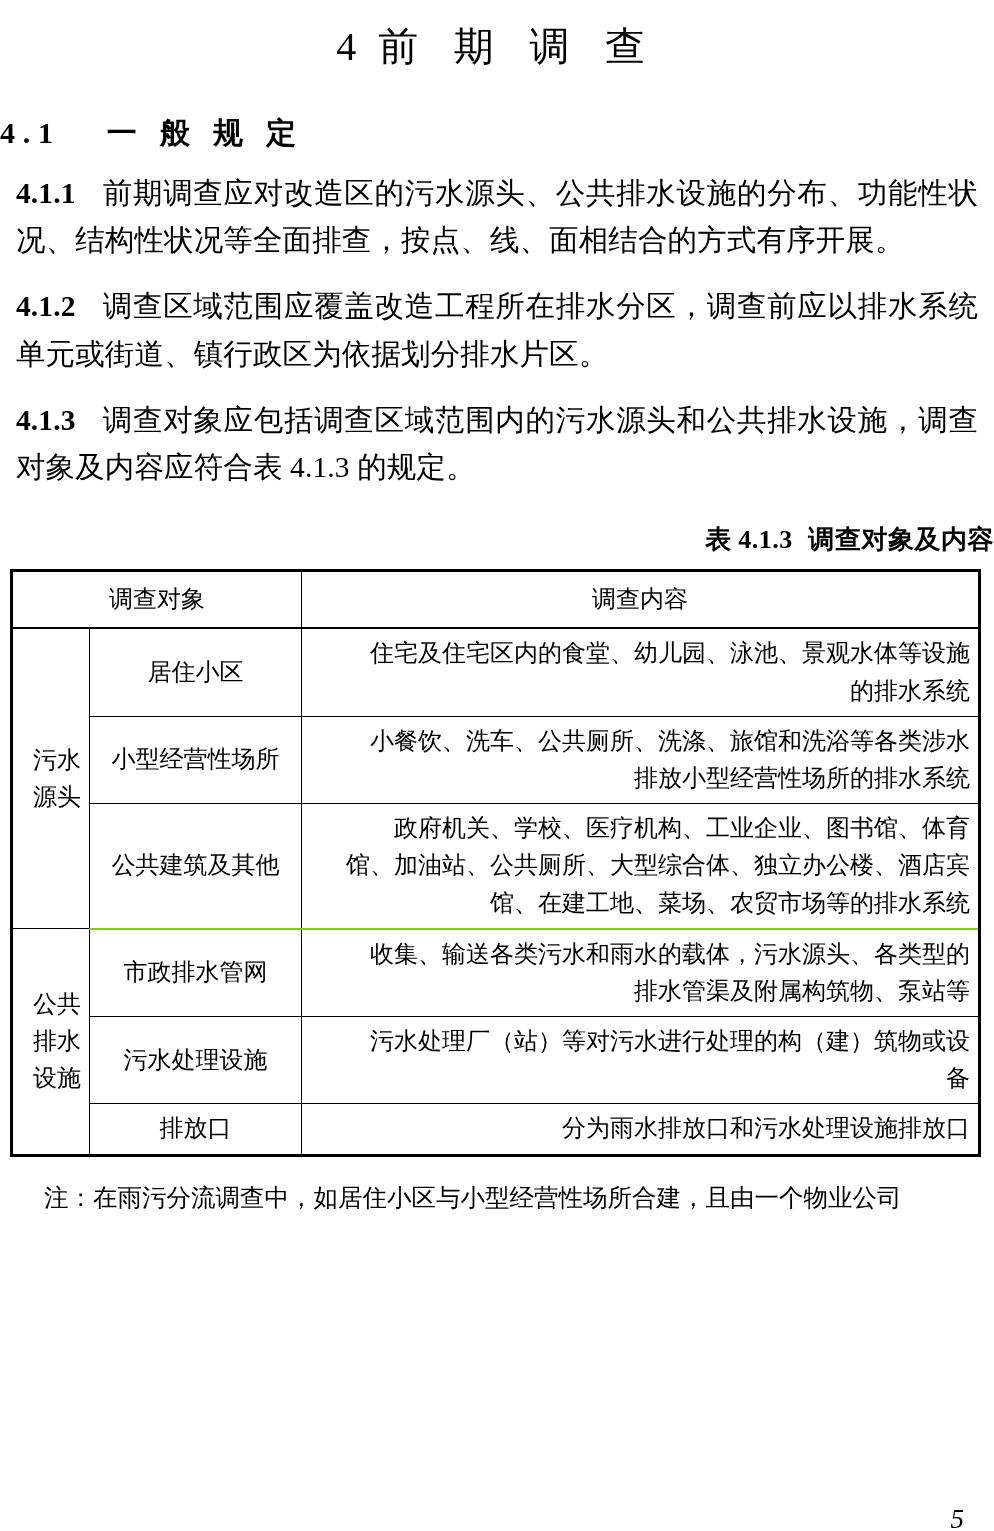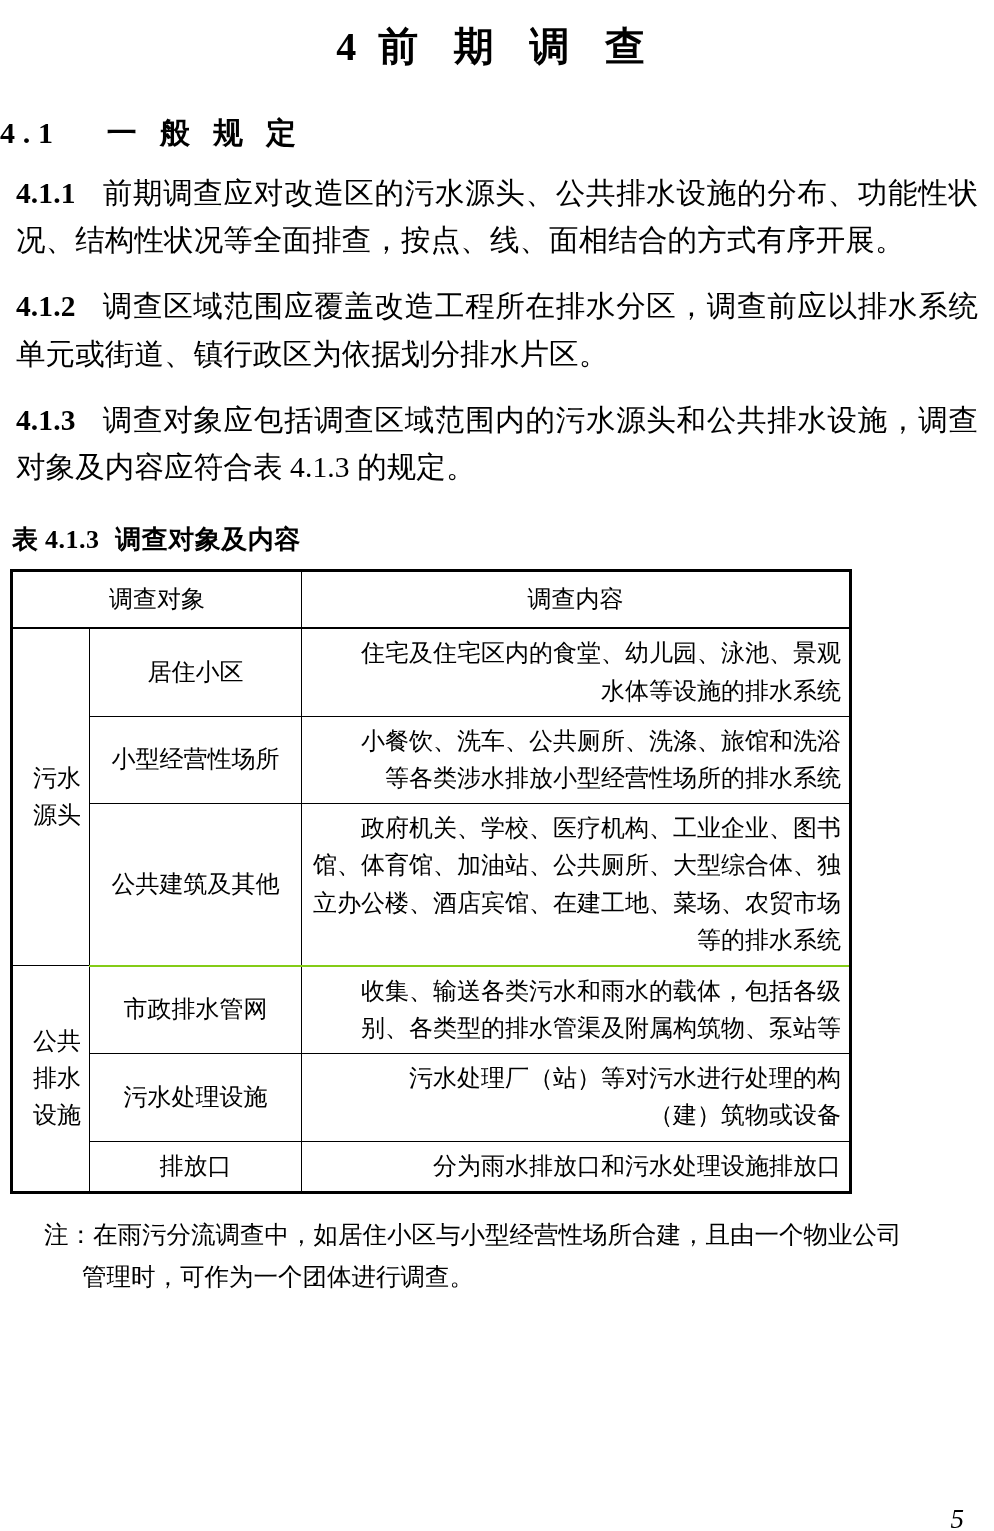--- a/index.html
+++ b/index.html
@@ -20,21 +20,21 @@
     position: relative;
     width: 994px;
     height: 1531px;
     box-sizing: border-box;
   }
 
   
   .chapter-title {
     text-align: center;
     font-size: 40px;
-    font-weight: bold;
+    font-weight: normal;
     letter-spacing: 0.32em;
     margin: 22px 0 8px 0;
     padding: 0;
     line-height: 1.25;
   }
   .chapter-title .num {
     letter-spacing: 0.55em;
   }
 
   .section-title {
@@ -54,37 +54,37 @@
     text-justify: inter-ideograph;
     letter-spacing: 0.004em;
   }
   .clause .cnum {
     font-weight: bold;
     margin-right: 0.9em;
   }
 
   
   .table-caption {
-    text-align: left;
+    text-align: right;
     font-size: 26px;
     font-weight: bold;
-    margin: 30px 0 12px 12px;
+    margin: 30px 0 12px 4px;
     letter-spacing: 0.02em;
   }
   .table-caption .capnum {
     margin: 0 0.6em 0 0.25em;
   }
 
   
   .table-wrap {
     margin: 0 10px 0 10px;
   }
   table.survey {
     border-collapse: collapse;
-    width: 842px;
+    width: 971px;
     table-layout: fixed;
     border-top: 3px solid #000;
     border-bottom: 3px solid #000;
     border-left: 3px solid #000;
     border-right: 3px solid #000;
   }
   table.survey td, table.survey th {
     border: 1px solid #000;
     font-size: 24px;
     font-weight: normal;
@@ -200,34 +200,33 @@
           <td class="object-cell">小型经营性场所</td>
           <td class="content-cell">小餐饮、洗车、公共厕所、洗涤、旅馆和洗浴等各类涉水排放小型经营性场所的排水系统</td>
         </tr>
         <tr class="grp-end">
           <td class="object-cell">公共建筑及其他</td>
           <td class="content-cell">政府机关、学校、医疗机构、工业企业、图书馆、体育馆、加油站、公共厕所、大型综合体、独立办公楼、酒店宾馆、在建工地、菜场、农贸市场等的排水系统</td>
         </tr>
         <tr>
           <td class="group-cell" rowspan="3">公共排水设施</td>
           <td class="object-cell">市政排水管网</td>
-          <td class="content-cell">收集、输送各类污水和雨水的载体，包括各级别、各类型的排水管渠及附属构筑物、泵站等</td>
+          <td class="content-cell">收集、输送各类污水和雨水的载体，污水源头、各类型的排水管渠及附属构筑物、泵站等</td>
         </tr>
         <tr>
           <td class="object-cell">污水处理设施</td>
           <td class="content-cell">污水处理厂（站）等对污水进行处理的构（建）筑物或设备</td>
         </tr>
         <tr>
           <td class="object-cell">排放口</td>
           <td class="content-cell single-line">分为雨水排放口和污水处理设施排放口</td>
         </tr>
       </tbody>
     </table>
   </div>
 
   <div class="note">
     <span class="note-label">注：</span><span>在雨污分流调查中，如居住小区与小型经营性场所合建，且由一个物业公司</span>
-    <span class="note-cont">管理时，可作为一个团体进行调查。</span>
   </div>
 
   <div class="page-number">5</div>
 
 </div>
 
 </body></html>

